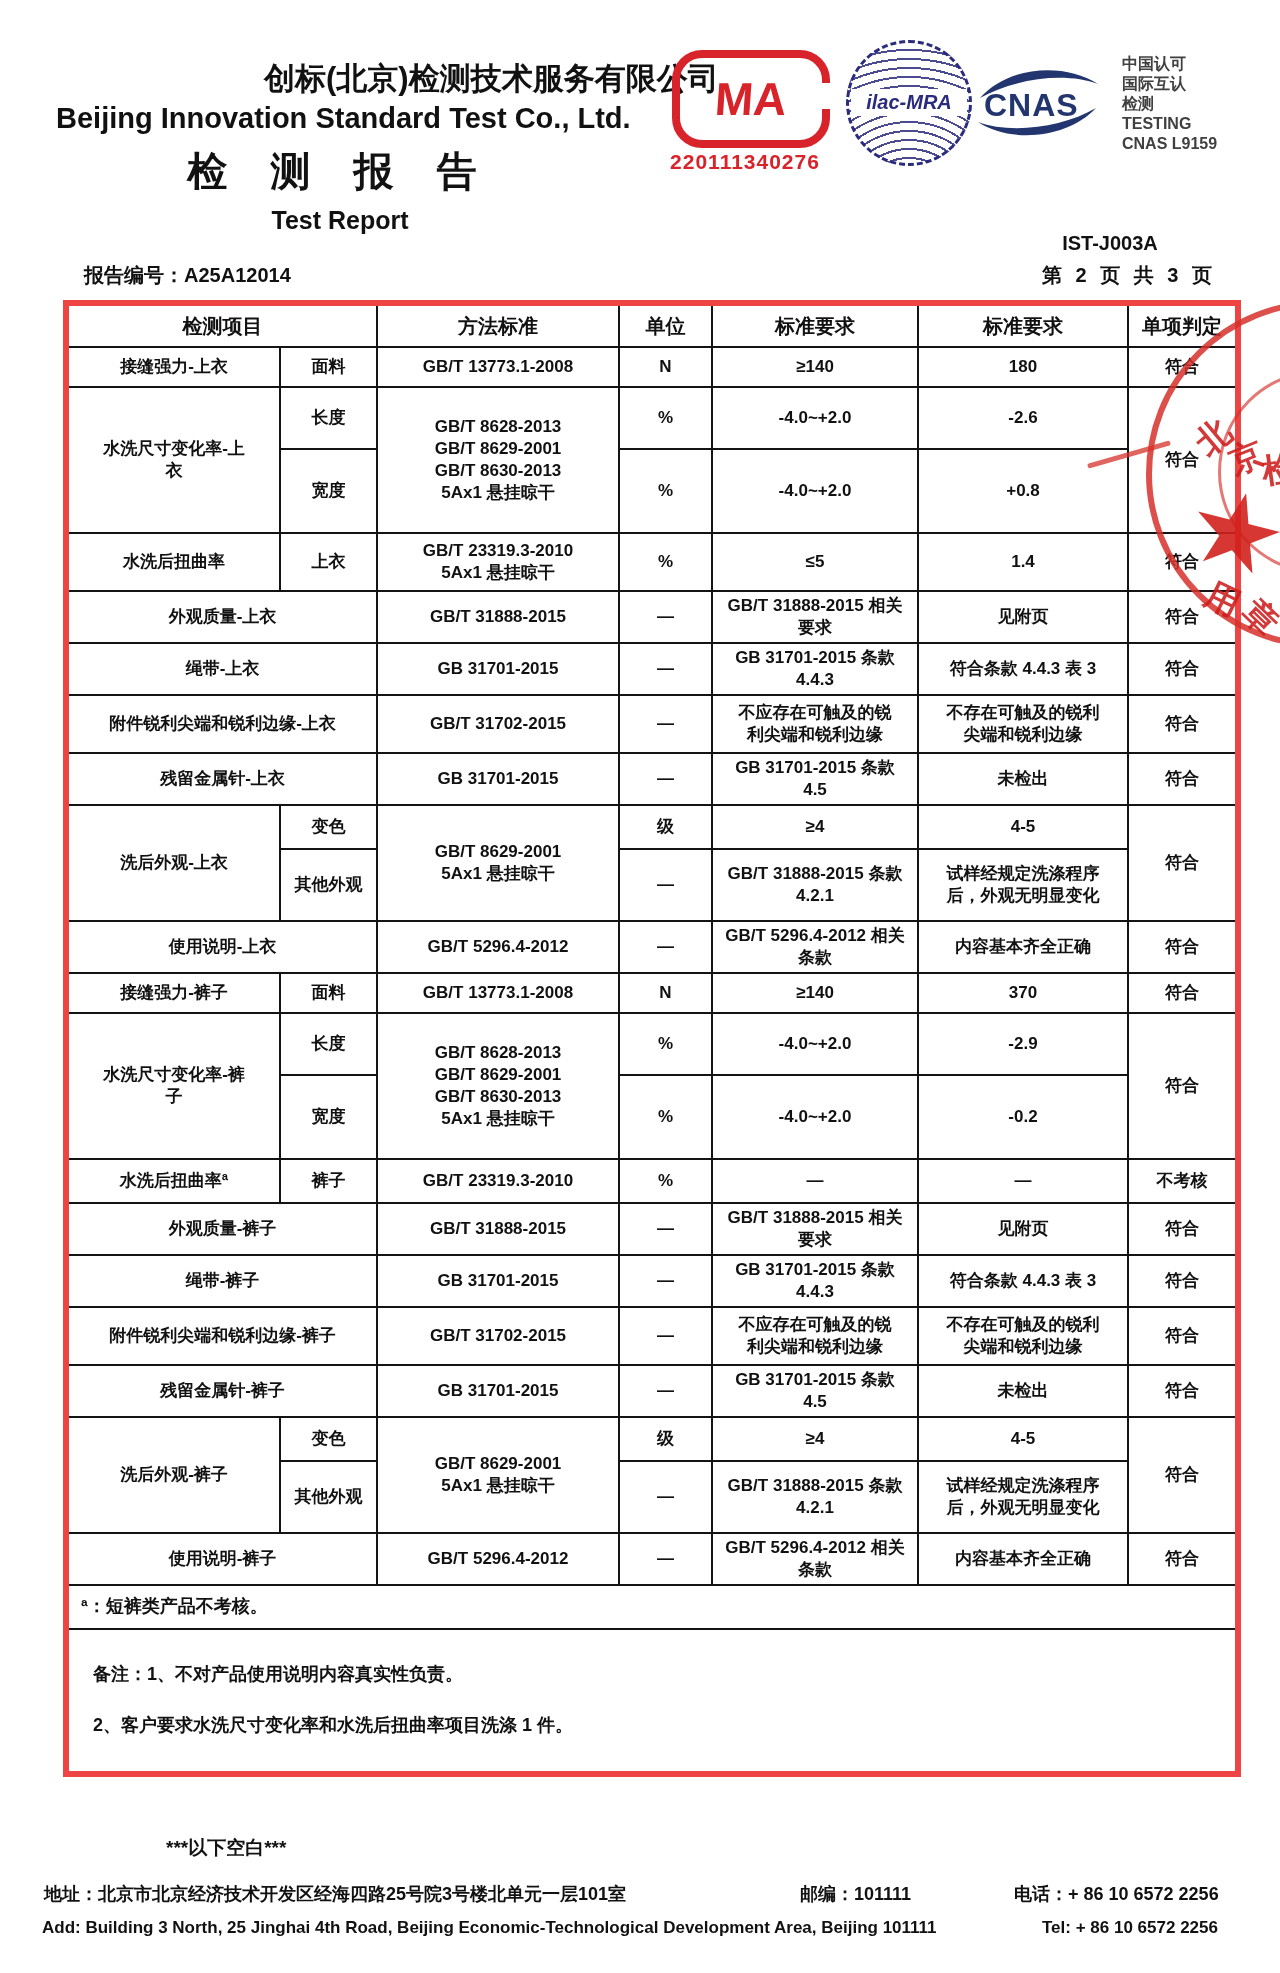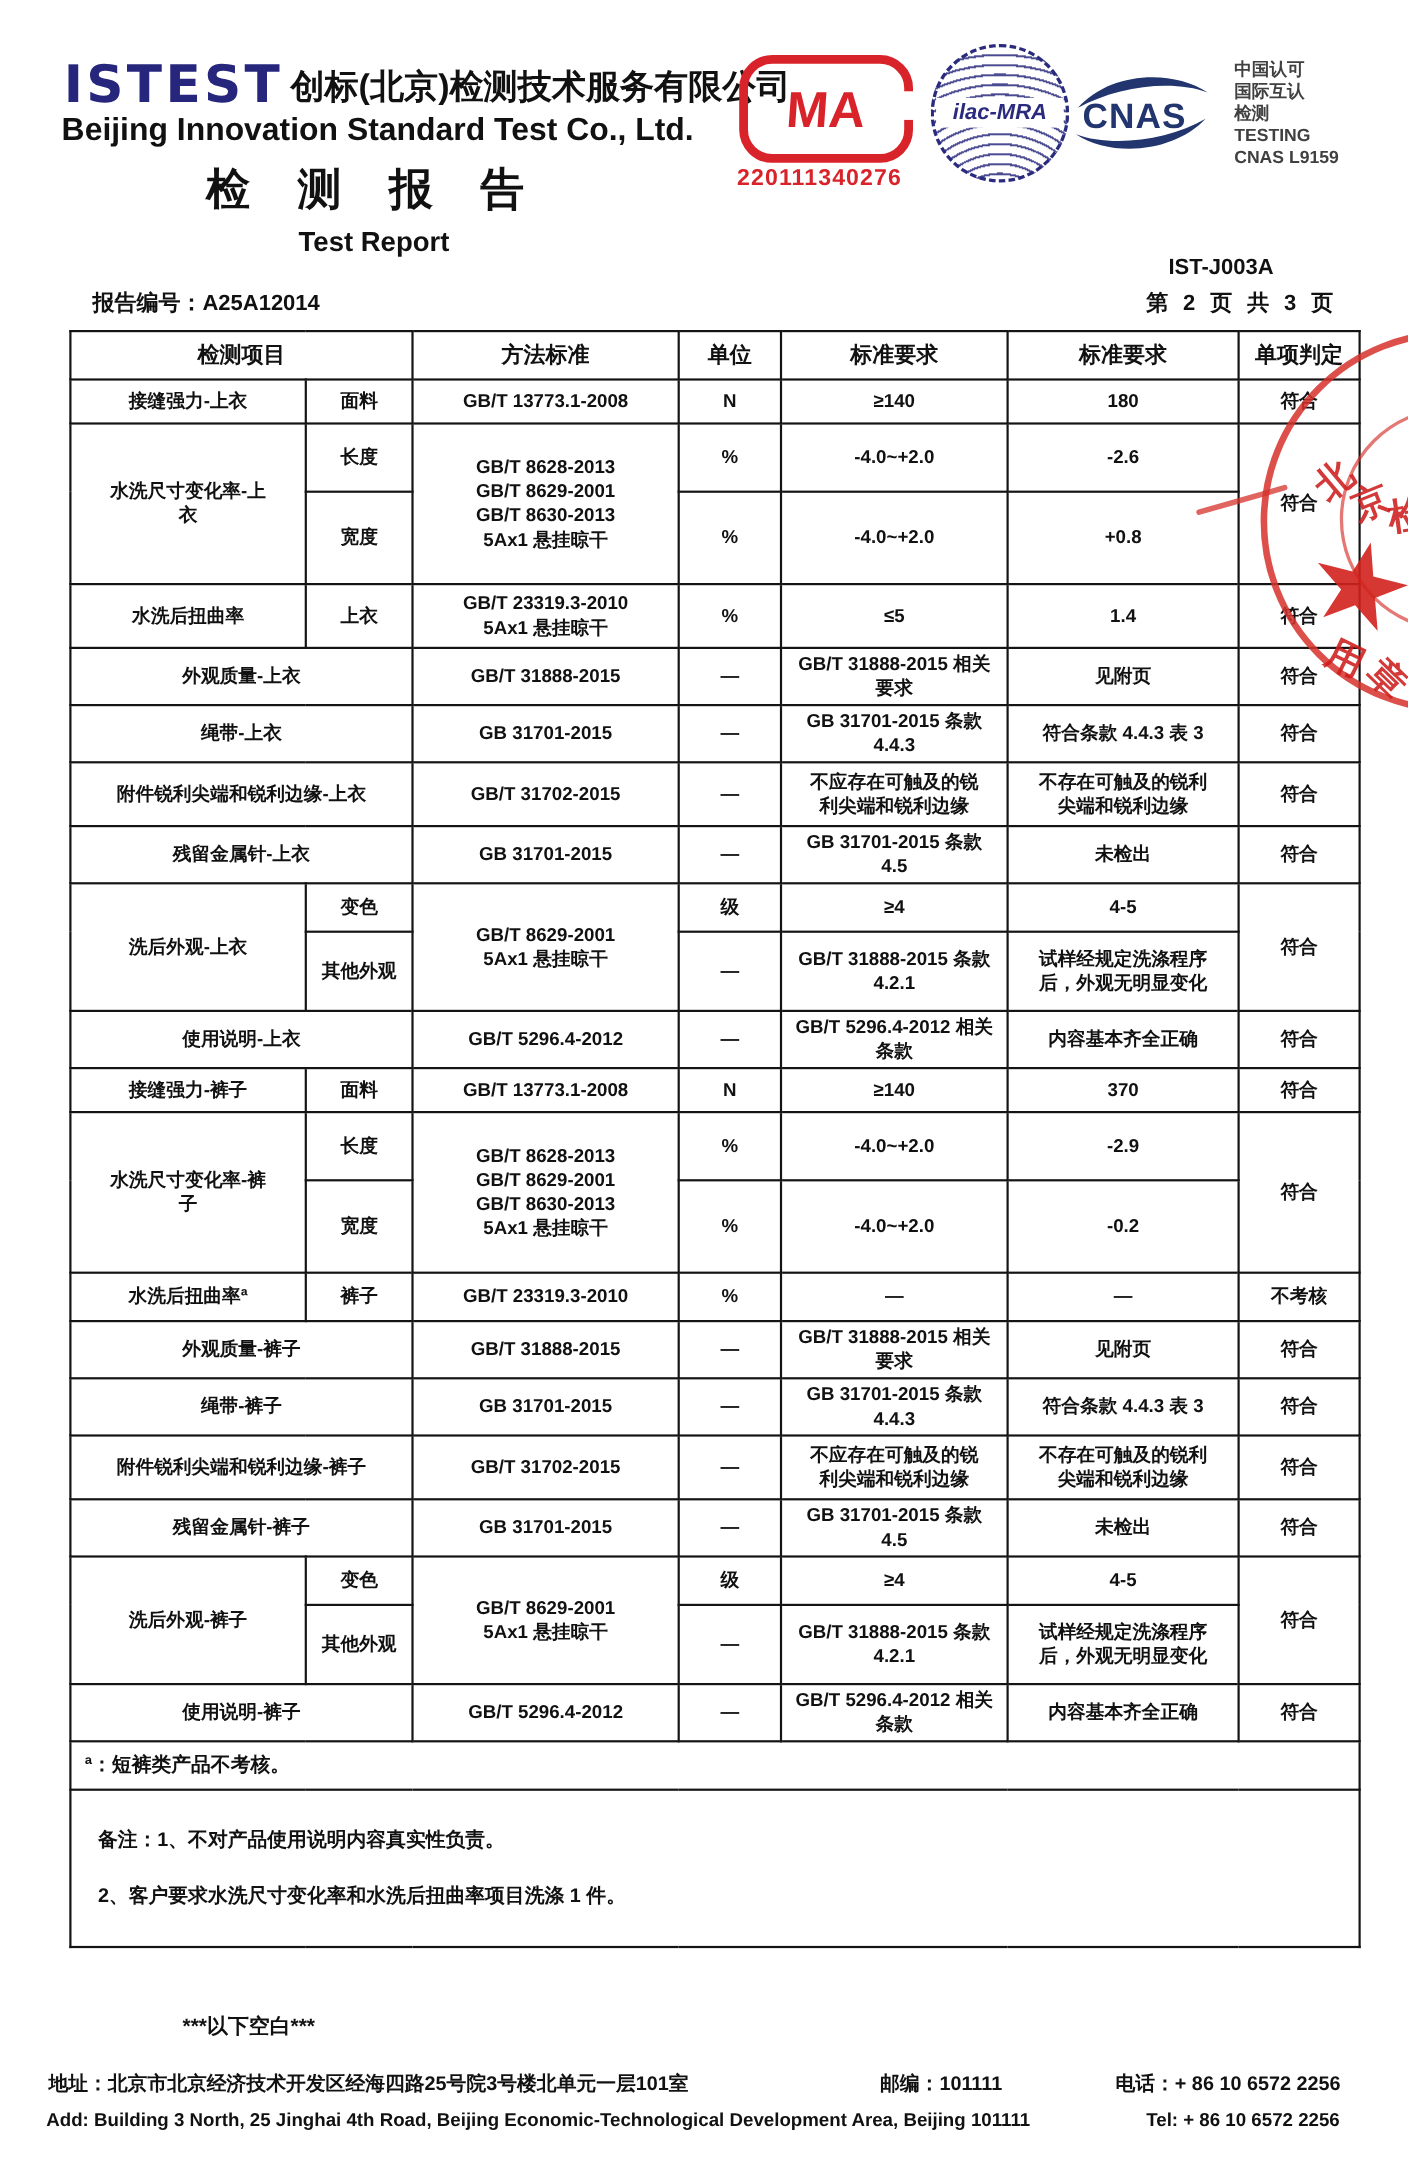--- a/index.html
+++ b/index.html
@@ -36,21 +36,21 @@
   .cnas{position:absolute;left:972px;top:64px}
   .accred{position:absolute;left:1122px;top:54px;color:#404040;font-weight:800;
           font-size:16px;line-height:20px;white-space:nowrap}
   
   .meta-code{position:absolute;left:1000px;top:232px;width:220px;text-align:center;
              font-size:20px;font-weight:700}
   .meta-row{position:absolute;left:84px;top:262px;width:1136px;font-size:20px;font-weight:700}
   .page-info{position:absolute;right:4px;top:0;letter-spacing:4px}
   
   table.report{border-collapse:collapse;margin:4px 0 0 63px;width:1172px;table-layout:fixed;
-               border:1px solid #ef4444}
+               border:6px solid #ef4444}
   .report th,.report td{border:2px solid #141414;text-align:center;vertical-align:middle;
                font-weight:700;white-space:pre-line;padding:2px 4px;line-height:1.3;overflow:hidden}
   .report th{font-size:20px}
   .report td{font-size:17px}
   tr.h40{height:40px}tr.h44{height:44px}tr.h52{height:52px}tr.h58{height:58px}
   tr.h62{height:62px}tr.h72{height:72px}tr.h84{height:84px}
   .note-cell{text-align:left !important;padding:8px 12px !important;font-size:18px !important}
   .remark-cell div{margin:2px 12px}
   
   .blank{margin:58px 0 0 166px;font-size:19px;font-weight:700}
@@ -88,21 +88,20 @@
   <div class="seal-star"></div>
   <div class="seal-char sc1">北</div>
   <div class="seal-char sc2">京</div>
   <div class="seal-char sc3">检</div>
   <div class="seal-char sc4">用</div>
   <div class="seal-char sc5">章</div>
   <div class="seal-line"></div>
 </div>
 
 <div class="hdr">
-  <div class="logo">ISTEST</div>
   <div class="company-cn">创标(北京)检测技术服务有限公司</div>
   <div class="company-en">Beijing Innovation Standard Test Co., Ltd.</div>
   <div class="title-cn">检 测 报 告</div>
   <div class="title-en">Test Report</div>
 
   <div class="cma">
     <span class="cma-ma">MA</span>
   </div>
   <div class="cma-code">220111340276</div>
 

